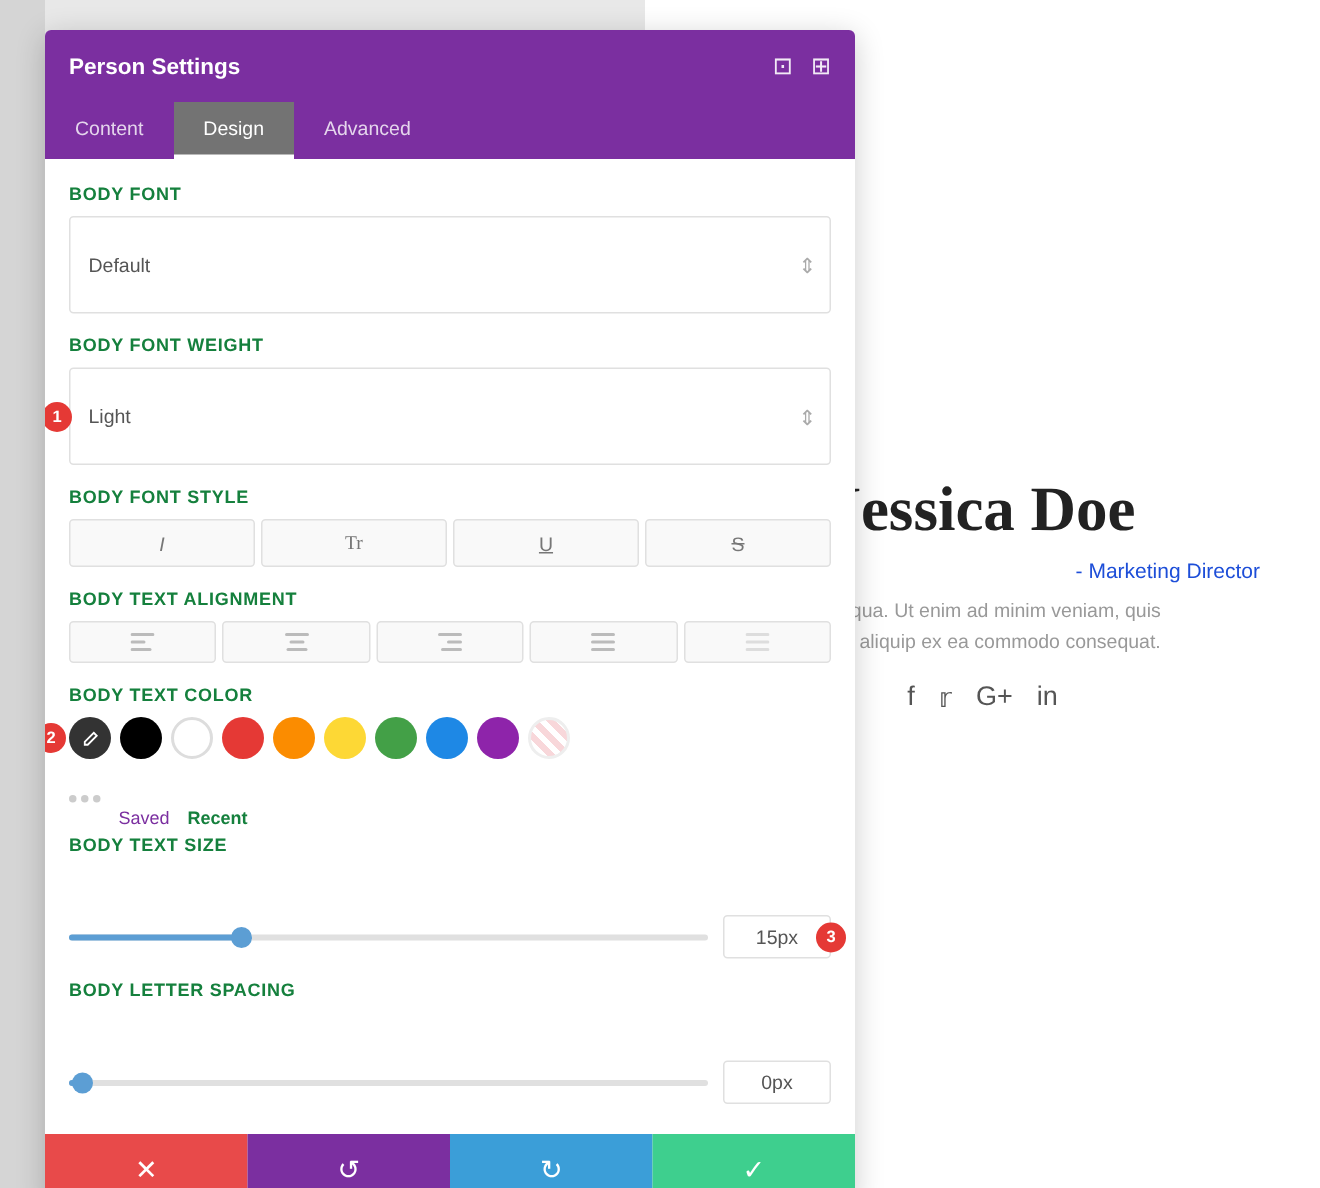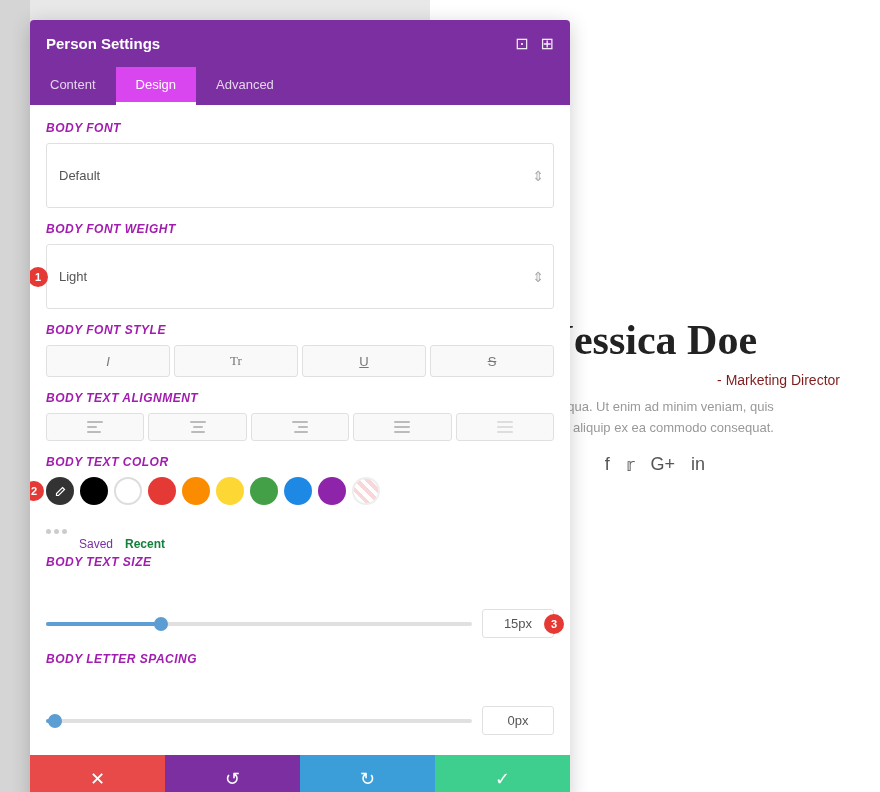--- a/index.html
+++ b/index.html
@@ -42,21 +42,21 @@
     .bg-name {
       font-size: 42px;
       font-weight: 700;
       color: #222;
       font-family: Georgia, serif;
       margin-bottom: 8px;
     }
 
     .bg-title {
       font-size: 14px;
-      color: #7f1d1d;
+      color: #1d4ed8;
       margin-bottom: 9px;
       text-align: right;
       width: 100%;
       padding-right: 20px;
     }
 
     .bg-description {
       font-size: 13px;
       color: #999;
       text-align: right;
@@ -129,42 +129,41 @@
     .tab {
       padding: 10px 20px;
       font-size: 13px;
       font-weight: 500;
       color: rgba(255,255,255,0.8);
       cursor: pointer;
       border-bottom: 3px solid transparent;
     }
 
     .tab.active {
-      background: #d946ef;
+      background: #737373;
       color: #fff;
       border-bottom: 3px solid #fff;
     }
 
     
     .panel-body {
       padding: 16px;
       background: #fff;
       max-height: 650px;
       overflow-y: auto;
     }
 
     .section-label {
       font-size: 12px;
       font-weight: 600;
-      color: #a21caf;
+      color: #15803d;
       text-transform: uppercase;
       letter-spacing: 0.5px;
       margin-bottom: 8px;
       margin-top: 14px;
-      font-style: italic;
     }
 
     .section-label:first-child {
       margin-top: 0;
     }
 
     
     .select-wrapper {
       position: relative;
       margin-bottom: 4px;

